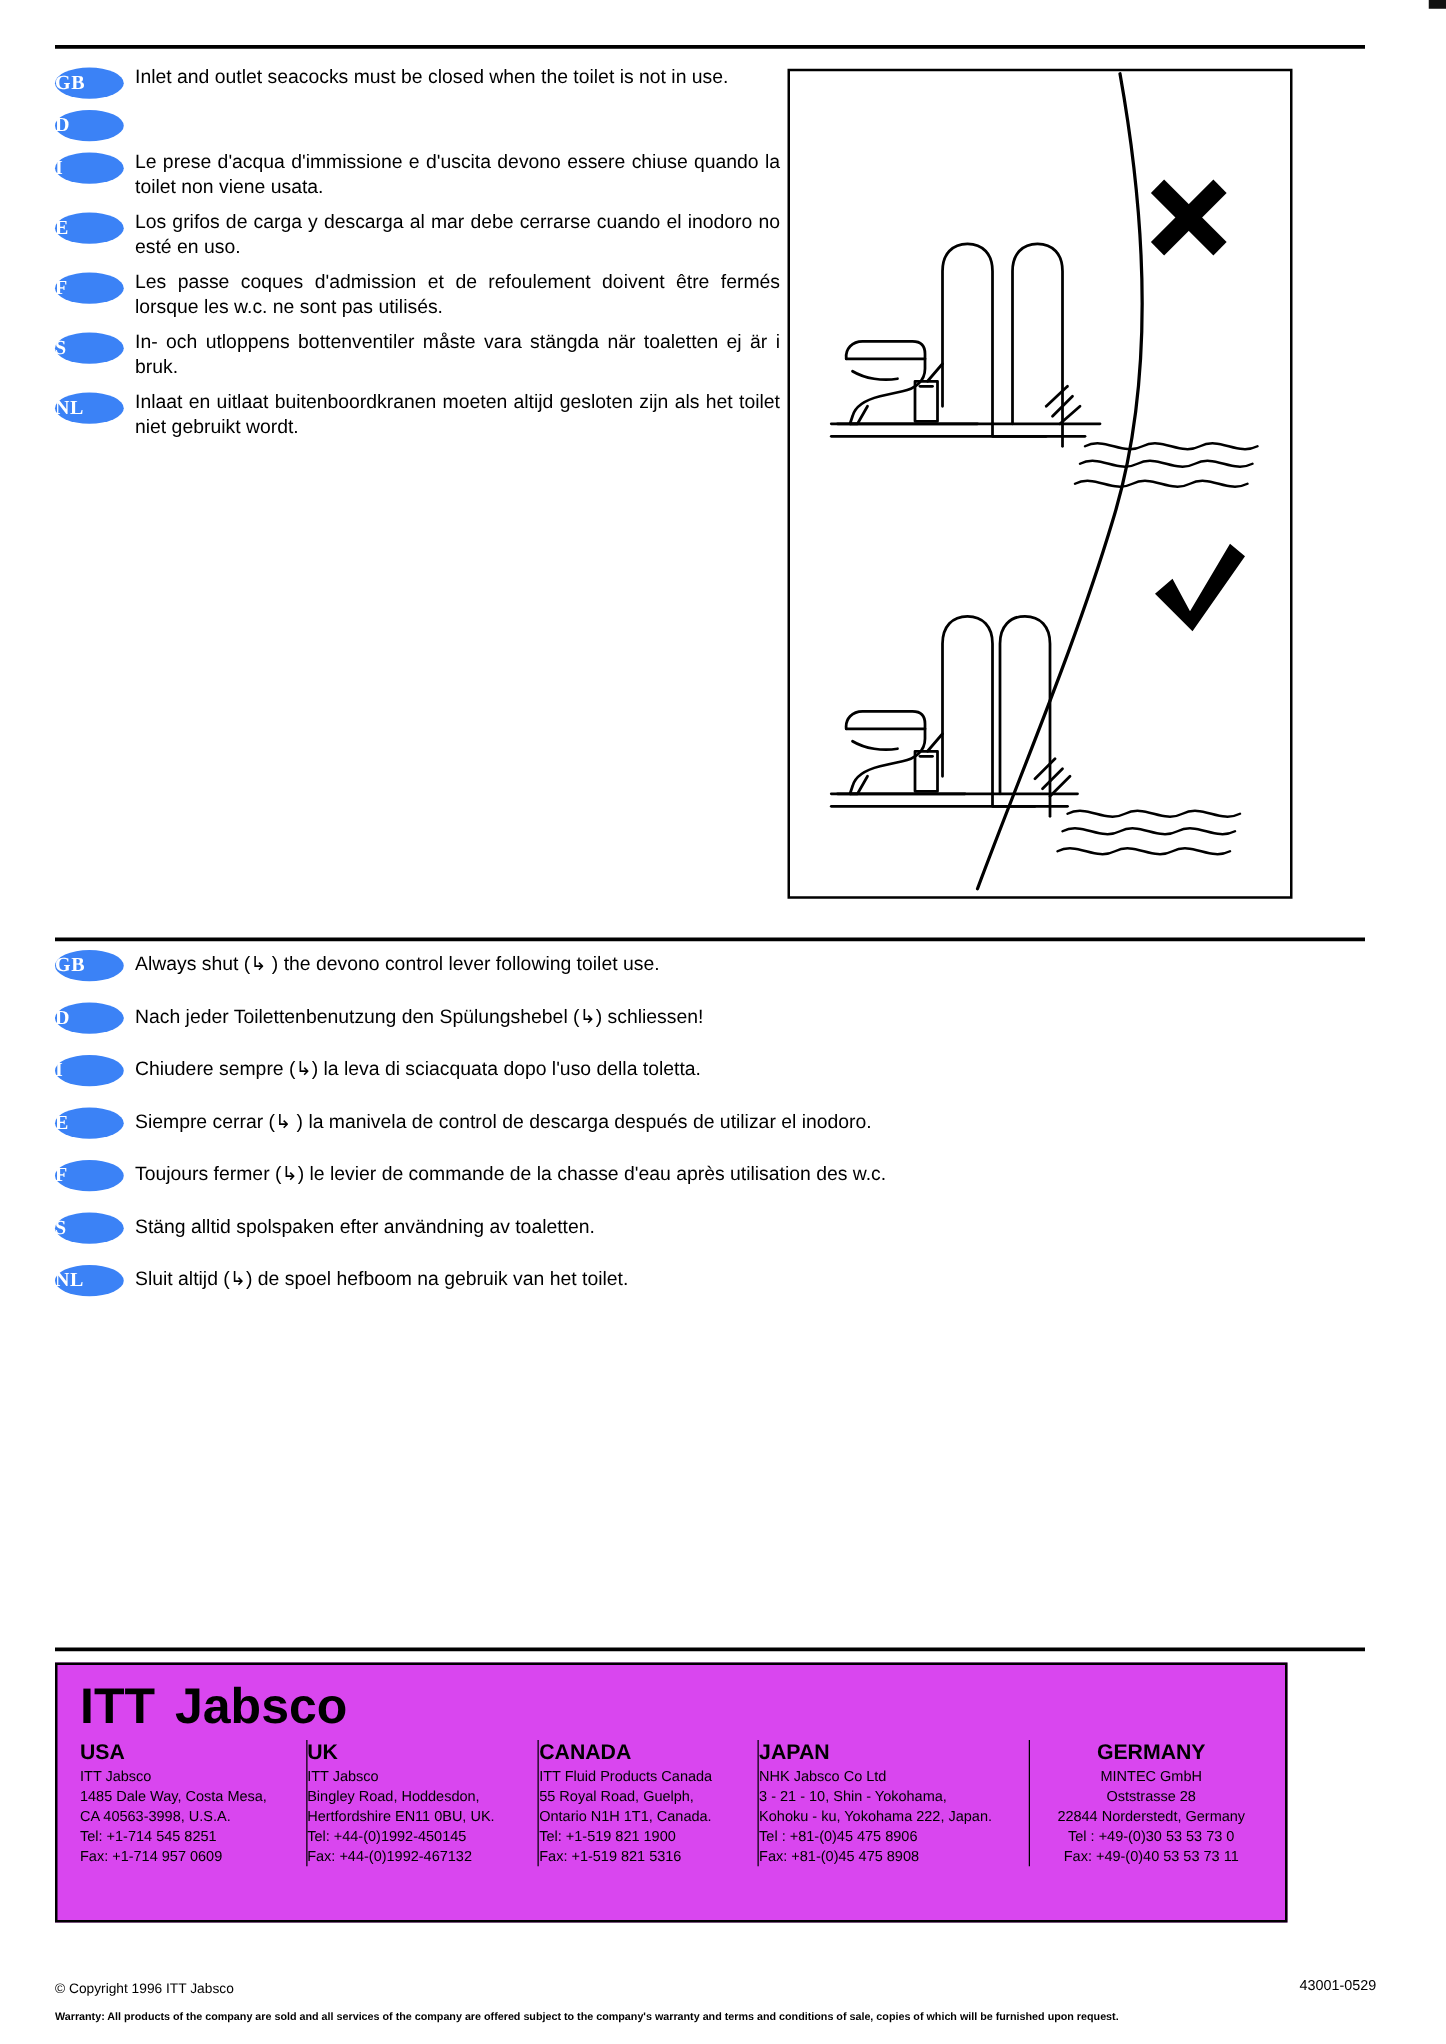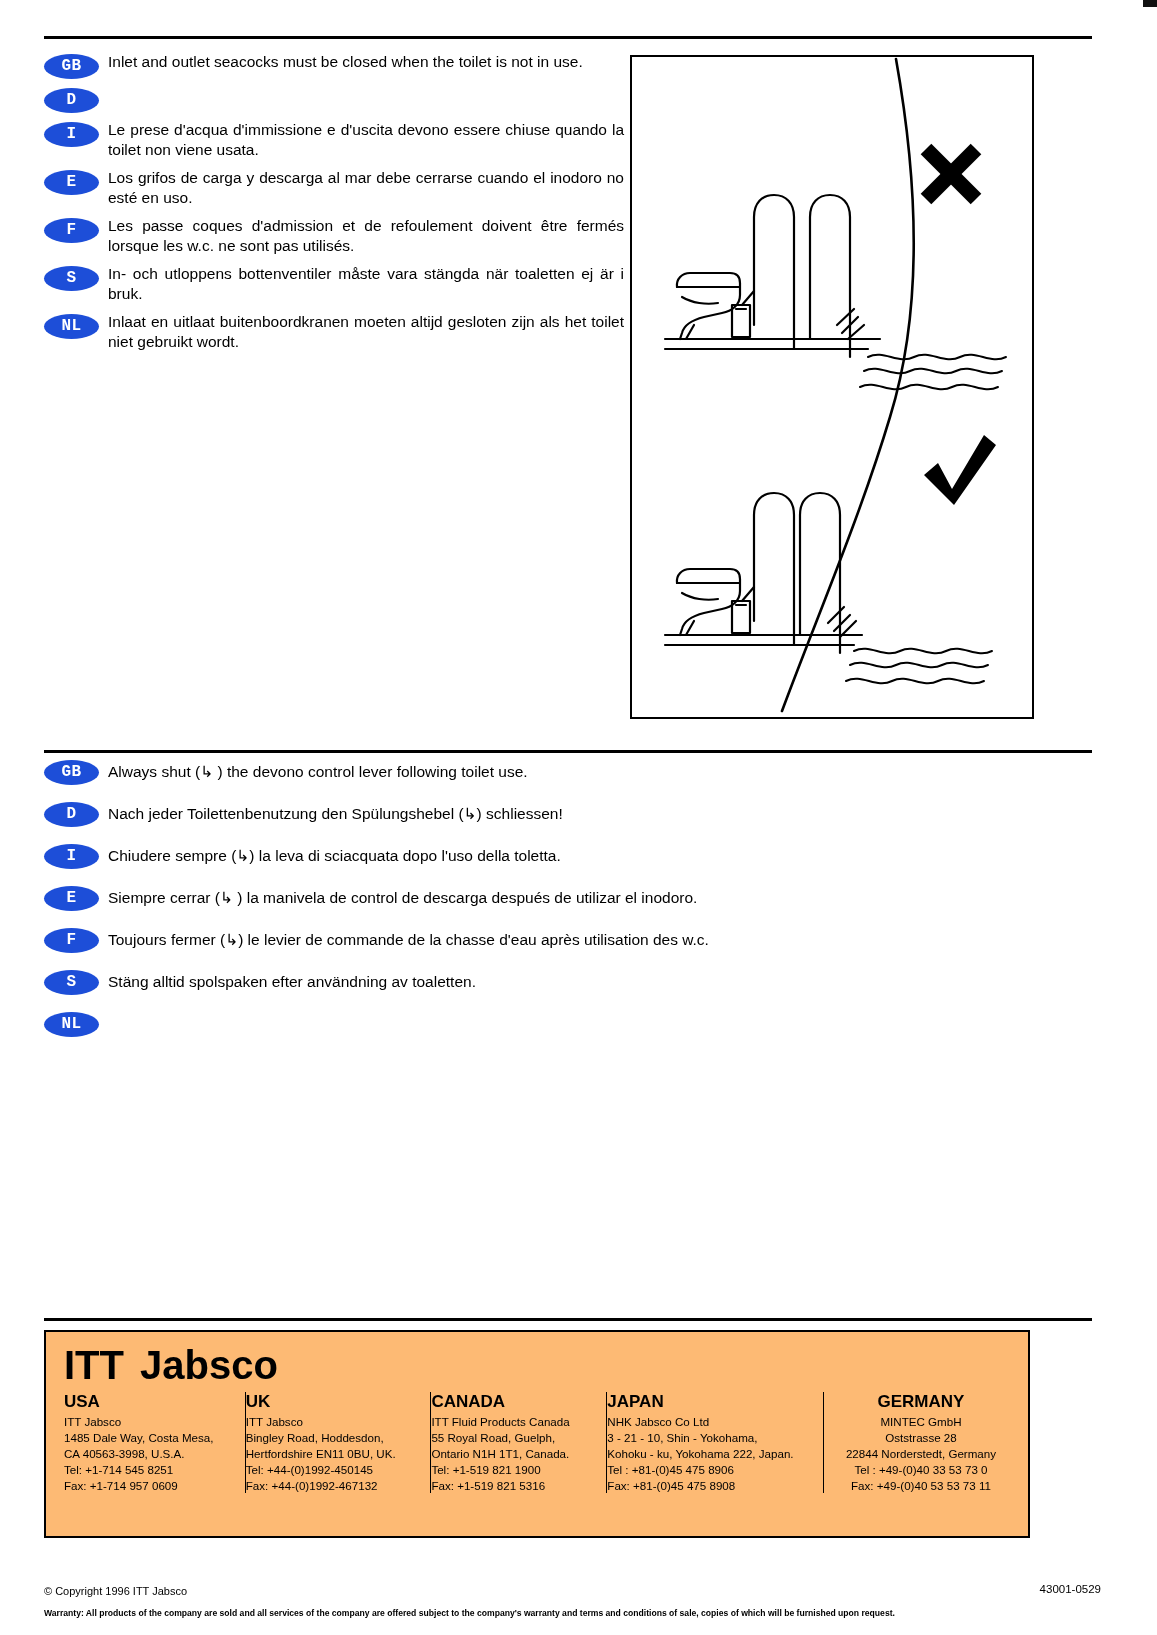--- a/index.html
+++ b/index.html
@@ -61,30 +61,30 @@
     align-items: flex-start;
   }
   .sec1 .lang-row { margin-bottom: 7px; }
   .sec2 .lang-row { margin-bottom: 17px; }
 
   .badge {
     flex: 0 0 auto;
     width: 55px;
     height: 25px;
     border-radius: 50% / 50%;
-    background: #1d4ed8;
+    background: #3b82f6;
     color: #ffffff;
     font-weight: bold;
     font-size: 16px;
     line-height: 25px;
-    text-align: center;
+    text-align: left;
     letter-spacing: 0.5px;
     margin-right: 9px;
     margin-top: 2px;
-    font-family: Liberation Mono, monospace;
+    font-family: Liberation Serif, serif;
   }
   .sec2 .badge { margin-top: 0px; }
 
   .lang-text {
     font-size: 15.5px;
     line-height: 1.32;
     text-align: justify;
     flex: 1 1 auto;
   }
   .sec2 .lang-text {
@@ -108,21 +108,21 @@
 
   
   .footer-box {
     position: absolute;
     left: 44px;
     top: 1330px;
     width: 986px;
     height: 208px;
     border: 2px solid #000000;
     box-sizing: border-box;
-    background: #fdba74;
+    background: #d946ef;
   }
   .brand {
     font-size: 40px;
     font-weight: bold;
     letter-spacing: 0px;
     padding: 12px 0 0 18px;
     line-height: 1.05;
   }
   .brand .brand-gap { display: inline-block; width: 16px; }
 
@@ -319,20 +319,21 @@
     <div class="lang-row">
       <div class="badge">F</div>
       <div class="lang-text">Toujours fermer (↳) le levier de commande de la chasse d'eau après utilisation des w.c.</div>
     </div>
     <div class="lang-row">
       <div class="badge">S</div>
       <div class="lang-text">Stäng alltid spolspaken efter användning av toaletten.</div>
     </div>
     <div class="lang-row">
       <div class="badge">NL</div>
+      <div class="lang-text">Sluit altijd (↳) de spoel hefboom na gebruik van het toilet.</div>
     </div>
   </div>
 
   <div class="rule rule-footer"></div>
 
   <div class="footer-box">
     <div class="brand"><span>ITT</span><span class="brand-gap"></span><span>Jabsco</span></div>
 
     <div class="offices">
 
@@ -370,21 +371,21 @@
         <div class="office-line">Kohoku - ku, Yokohama 222, Japan.</div>
         <div class="office-line">Tel : +81-(0)45 475 8906</div>
         <div class="office-line">Fax: +81-(0)45 475 8908</div>
       </div>
 
       <div class="office col-germany">
         <div class="office-name">GERMANY</div>
         <div class="office-line">MINTEC GmbH</div>
         <div class="office-line">Oststrasse 28</div>
         <div class="office-line">22844 Norderstedt, Germany</div>
-        <div class="office-line">Tel : +49-(0)40 33 53 73 0</div>
+        <div class="office-line">Tel : +49-(0)30 53 53 73 0</div>
         <div class="office-line">Fax: +49-(0)40 53 53 73 11</div>
       </div>
 
     </div>
   </div>
 
   <div class="warranty">Warranty: All products of the company are sold and all services of the company are offered subject to the company's warranty and terms and conditions of sale, copies of which will be furnished upon request.</div>
   <div class="copyright">© Copyright 1996 ITT Jabsco</div>
   <div class="doc-number">43001-0529</div>
 

